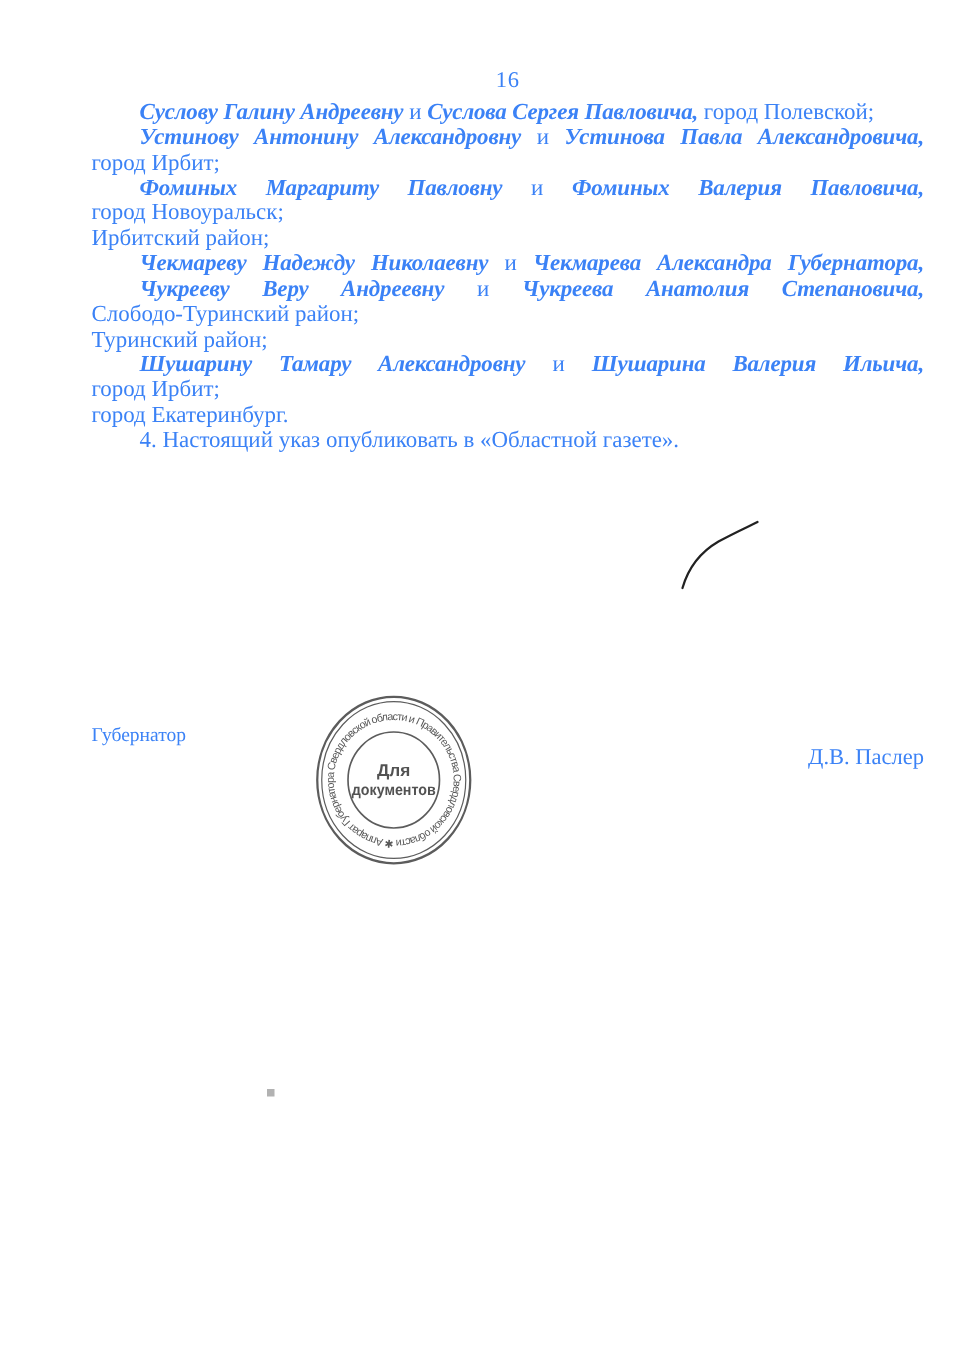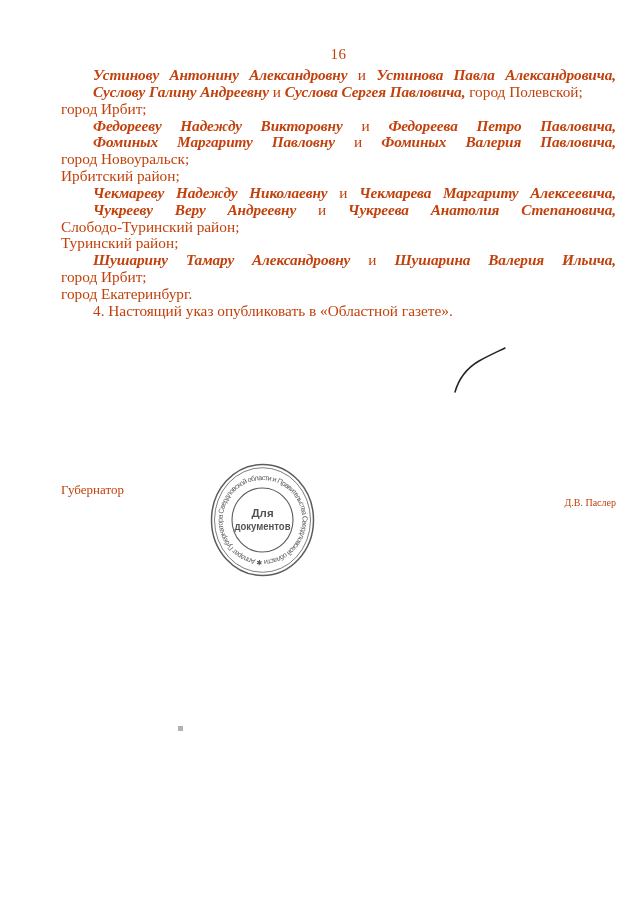--- a/index.html
+++ b/index.html
@@ -1,54 +1,53 @@
 <!DOCTYPE html>
 <html><head>
 <meta charset="utf-8">
 <style>
   html,body{margin:0;padding:0;background:#ffffff;}
   #page{position:relative;width:640px;height:905px;background:#ffffff;overflow:hidden;
-        font-family:"Liberation Serif",serif;color:#c2410c;}
+        font-family:"Liberation Serif",serif;color:#3b82f6;}
   #pageno{position:absolute;top:46px;left:61px;width:555px;text-align:center;
           font-size:15px;letter-spacing:.5px;}
   #content{position:absolute;top:67px;left:61px;width:555px;font-size:15.3px;line-height:16.85px;}
   .line{height:16.85px;white-space:nowrap;}
   .jline{white-space:normal;text-align:justify;text-align-last:justify;}
   .ind{text-indent:32px;}
   .bi{font-weight:bold;font-style:italic;letter-spacing:-0.1px;}
   #sig{position:absolute;top:481px;left:61px;font-size:13px;line-height:17px;}
-  #signame{position:absolute;top:497px;left:61px;width:555px;text-align:right;font-size:10px;}
+  #signame{position:absolute;top:497px;left:61px;width:555px;text-align:right;font-size:15px;}
   #stamp{position:absolute;left:200px;top:455px;width:125px;height:130px;
          mix-blend-mode:multiply;opacity:.85;}
   .stampline{fill:none;stroke:#3f3f3f;}
   .ringtext{font-family:"Liberation Sans",sans-serif;font-size:7.2px;fill:#3a3a3a;letter-spacing:.3px;}
   .ctext{font-family:"Liberation Sans",sans-serif;font-weight:bold;fill:#333333;text-anchor:middle;}
   #flourish{position:absolute;left:445px;top:338px;width:75px;height:62px;}
   #speck{position:absolute;left:178px;top:726px;width:5px;height:5px;background:#b2b2b2;}
 </style>
 </head>
 <body>
 
 <div id="page">
 
   <div id="pageno">16</div>
 
   <div id="content">
+    <div class="line ind"><span class="bi">Суслову Галину Андреевну</span> <span>и</span> <span class="bi">Суслова Сергея Павловича,</span> <span>город Полевской;</span></div>
+
     <div class="line jline ind"><span class="bi">Устинову Антонину Александровну</span> <span>и</span> <span class="bi">Устинова Павла Александровича,</span></div>
-
-    <div class="line ind"><span class="bi">Суслову Галину Андреевну</span> <span>и</span> <span class="bi">Суслова Сергея Павловича,</span> <span>город Полевской;</span></div>
     <div class="line"><span>город Ирбит;</span></div>
 
-    <div class="line jline ind"><span class="bi">Федорееву Надежду Викторовну</span> <span>и</span> <span class="bi">Федореева Петро Павловича,</span></div>
     <div class="line jline ind"><span class="bi">Фоминых Маргариту Павловну</span> <span>и</span> <span class="bi">Фоминых Валерия Павловича,</span></div>
 
     <div class="line"><span>город Новоуральск;</span></div>
     <div class="line"><span>Ирбитский район;</span></div>
 
-    <div class="line jline ind"><span class="bi">Чекмареву Надежду Николаевну</span> <span>и</span> <span class="bi">Чекмарева Маргариту Алексеевича,</span></div>
+    <div class="line jline ind"><span class="bi">Чекмареву Надежду Николаевну</span> <span>и</span> <span class="bi">Чекмарева Александра Губернатора,</span></div>
     <div class="line jline ind"><span class="bi">Чукрееву Веру Андреевну</span> <span>и</span> <span class="bi">Чукреева Анатолия Степановича,</span></div>
 
     <div class="line"><span>Слободо-Туринский район;</span></div>
     <div class="line"><span>Туринский район;</span></div>
 
 
     <div class="line jline ind"><span class="bi">Шушарину Тамару Александровну</span> <span>и</span> <span class="bi">Шушарина Валерия Ильича,</span></div>
     <div class="line"><span>город Ирбит;</span></div>
 
     <div class="line"><span>город Екатеринбург.</span></div>

